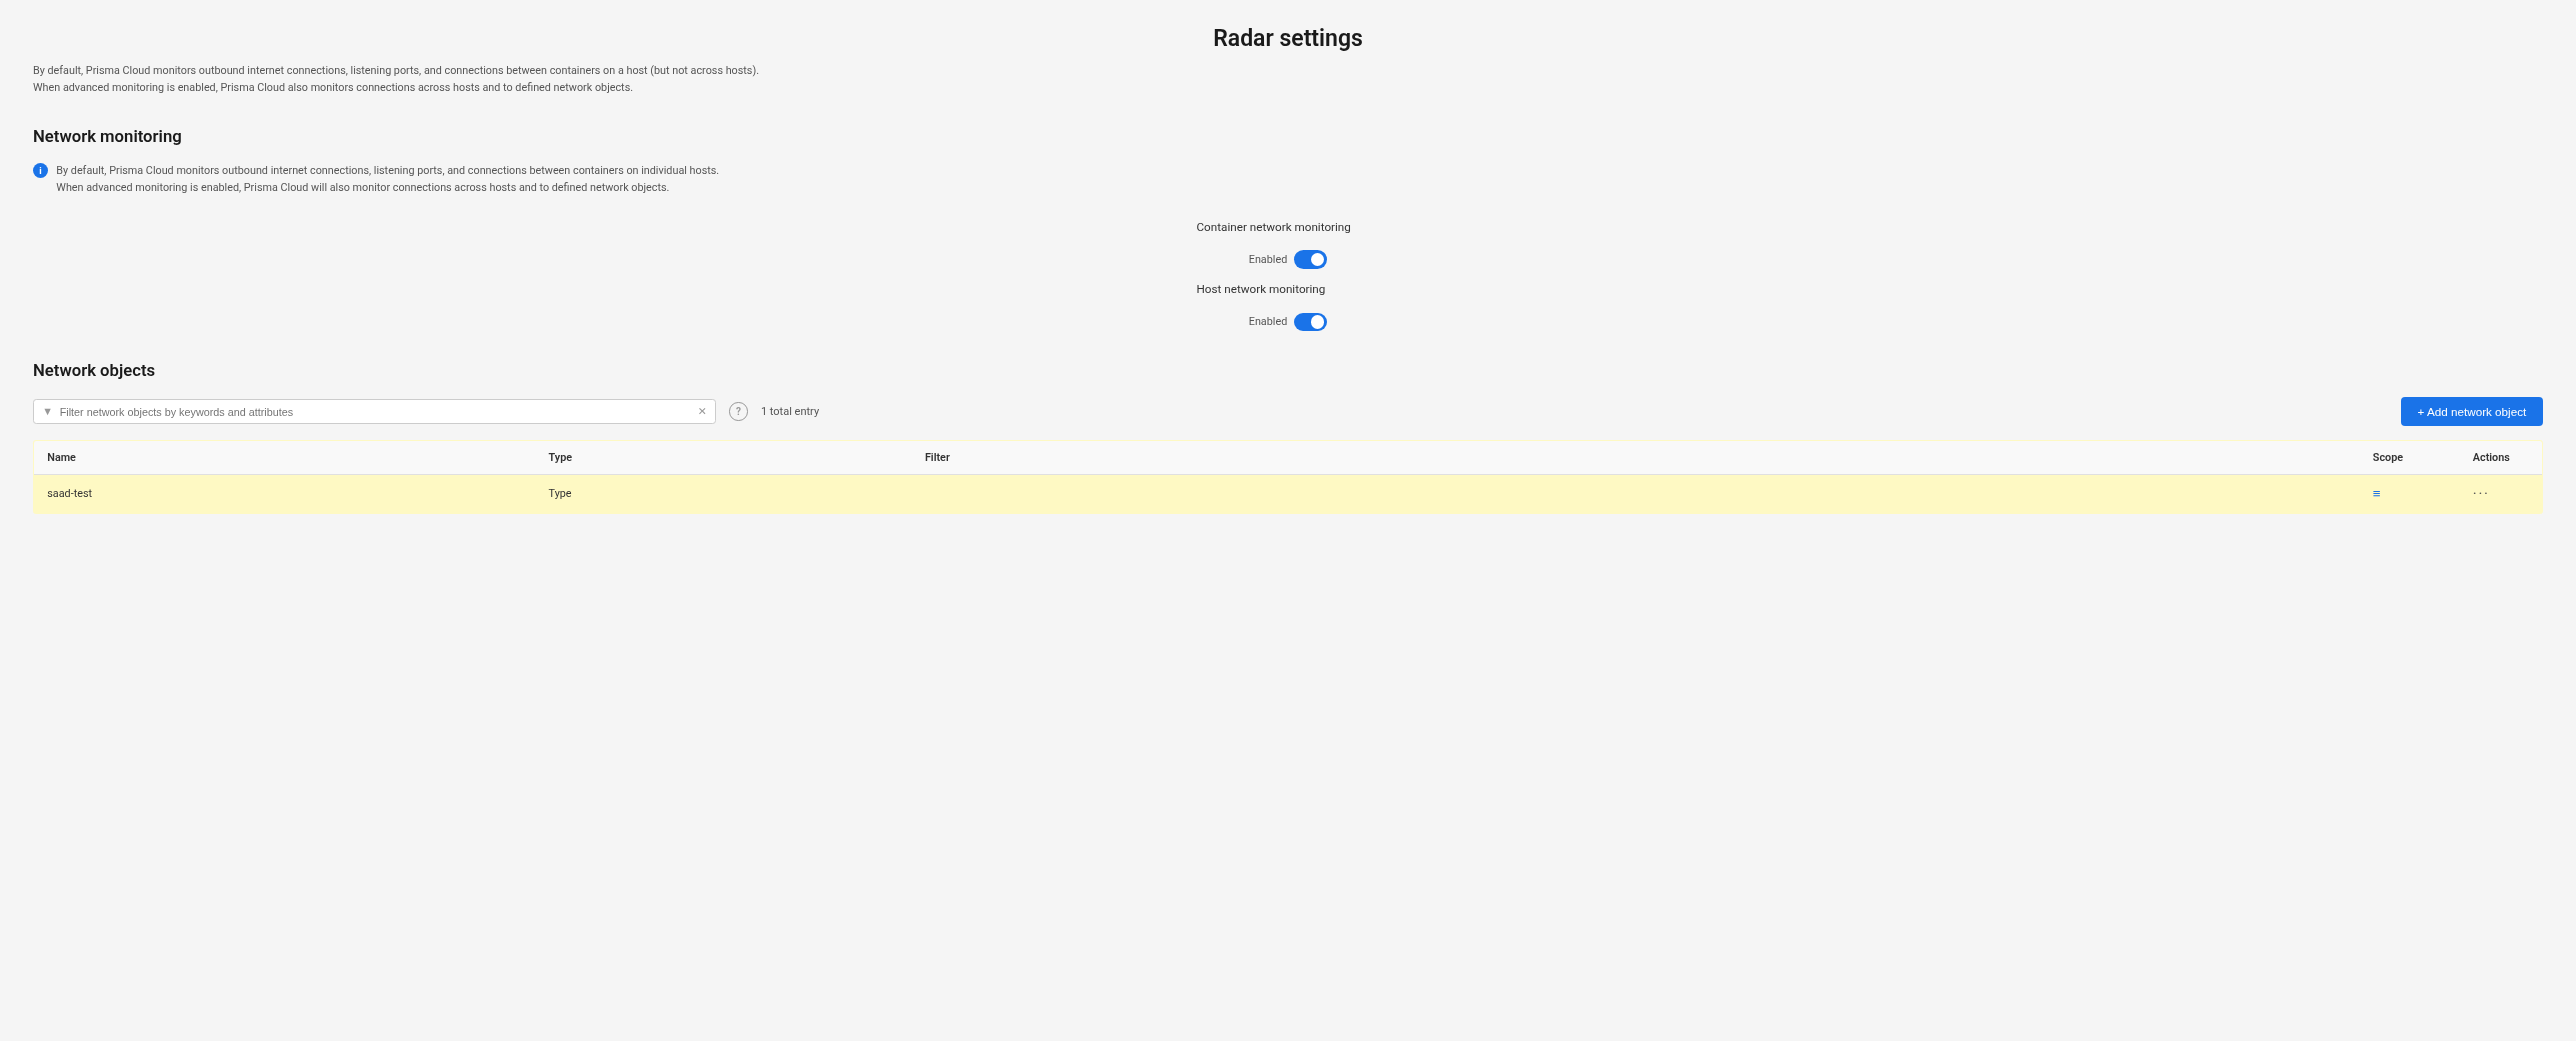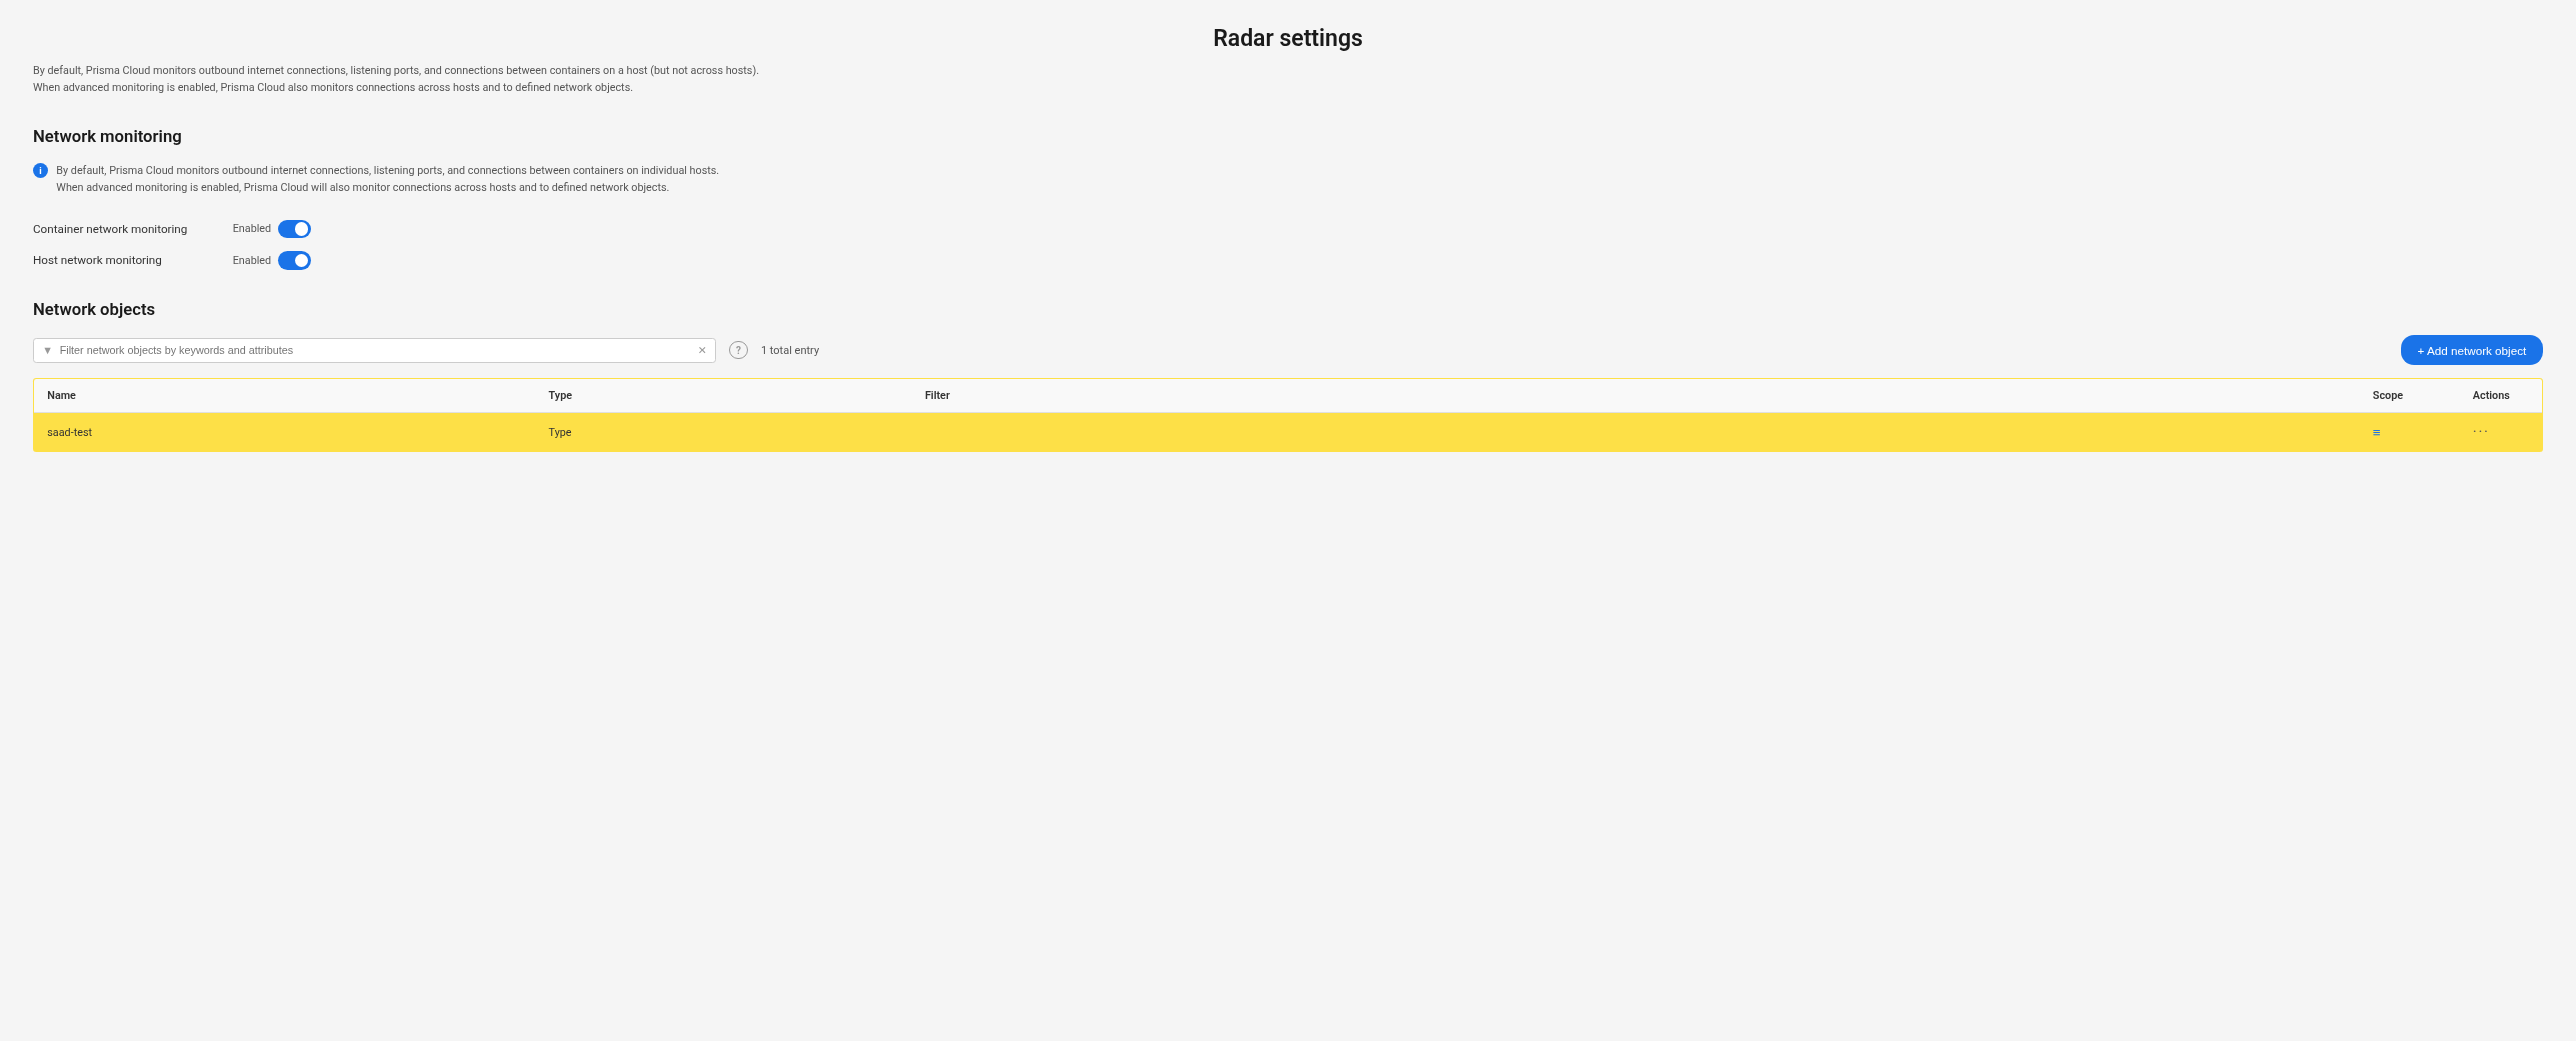--- a/index.html
+++ b/index.html
@@ -65,20 +65,21 @@
       font-size: 10.8px;
       color: #555;
       line-height: 1.6;
     }
 
     .monitoring-row {
       display: flex;
       align-items: center;
       gap: 16.7px;
       margin-bottom: 13.3px;
+      flex-direction: column;
     }
 
     .monitoring-label {
       font-size: 11.7px;
       color: #333;
       min-width: 183px;
     }
 
     .toggle-group {
       display: flex;
@@ -187,35 +188,35 @@
     .total-entries {
       font-size: 11px;
       color: #555;
       flex: 1;
     }
 
     .add-button {
       background-color: #1a73e8;
       color: white;
       border: none;
-      border-radius: 13px;
+      border-radius: 4px;
       padding: 8.3px 16.7px;
       font-size: 11.7px;
       font-weight: 500;
       cursor: pointer;
       white-space: nowrap;
       display: flex;
       align-items: center;
       gap: 5px;
     }
 
     table {
       width: 100%;
       border-collapse: collapse;
-      background: #fde047;
+      background: #fef9c3;
       border: 0.8px solid #e0e0e0;
       border-radius: 3.3px;
       overflow: hidden;
     }
 
     thead tr {
       background-color: #f9f9f9;
       border-bottom: 1.7px solid #e0e0e0;
     }
 

